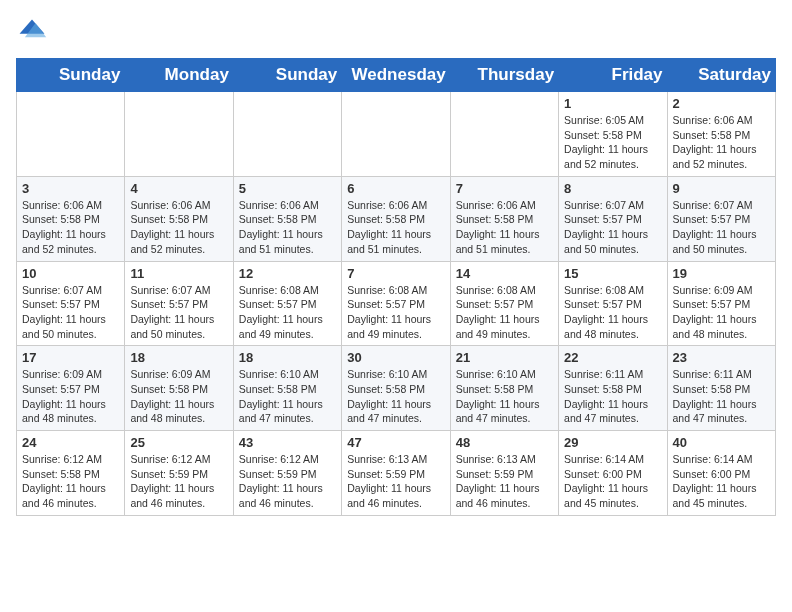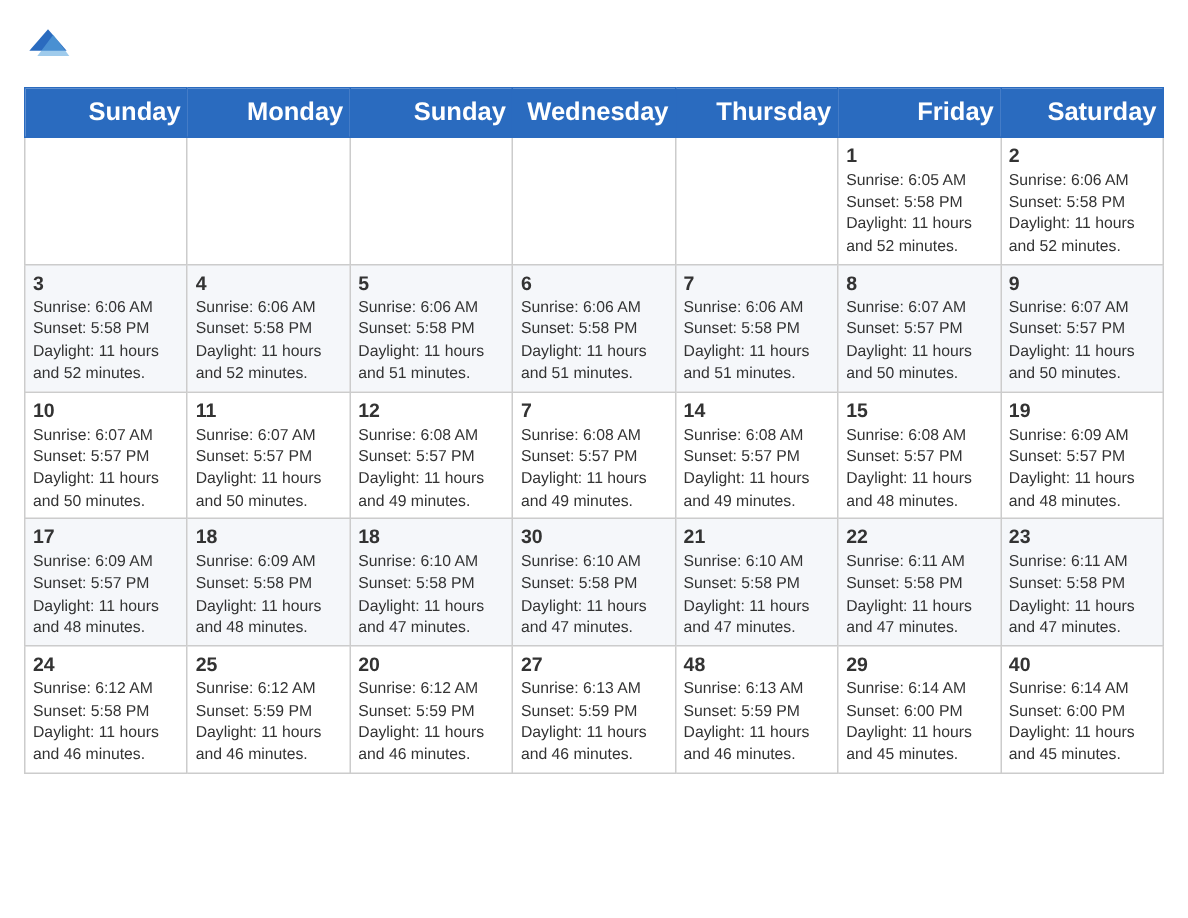--- a/index.html
+++ b/index.html
@@ -282,27 +282,27 @@
 Sunset: 5:58 PM
 Daylight: 11 hours and 46 minutes.</div>
         </td>
         <td>
           <span class="day-num">25</span>
           <div class="day-info" style="white-space: pre-line;">Sunrise: 6:12 AM
 Sunset: 5:59 PM
 Daylight: 11 hours and 46 minutes.</div>
         </td>
         <td>
-          <span class="day-num">20</span>
+          <span class="day-num">43</span>
           <div class="day-info" style="white-space: pre-line;">Sunrise: 6:12 AM
 Sunset: 5:59 PM
 Daylight: 11 hours and 46 minutes.</div>
         </td>
         <td>
-          <span class="day-num">27</span>
+          <span class="day-num">47</span>
           <div class="day-info" style="white-space: pre-line;">Sunrise: 6:13 AM
 Sunset: 5:59 PM
 Daylight: 11 hours and 46 minutes.</div>
         </td>
         <td>
           <span class="day-num">48</span>
           <div class="day-info" style="white-space: pre-line;">Sunrise: 6:13 AM
 Sunset: 5:59 PM
 Daylight: 11 hours and 46 minutes.</div>
         </td>

